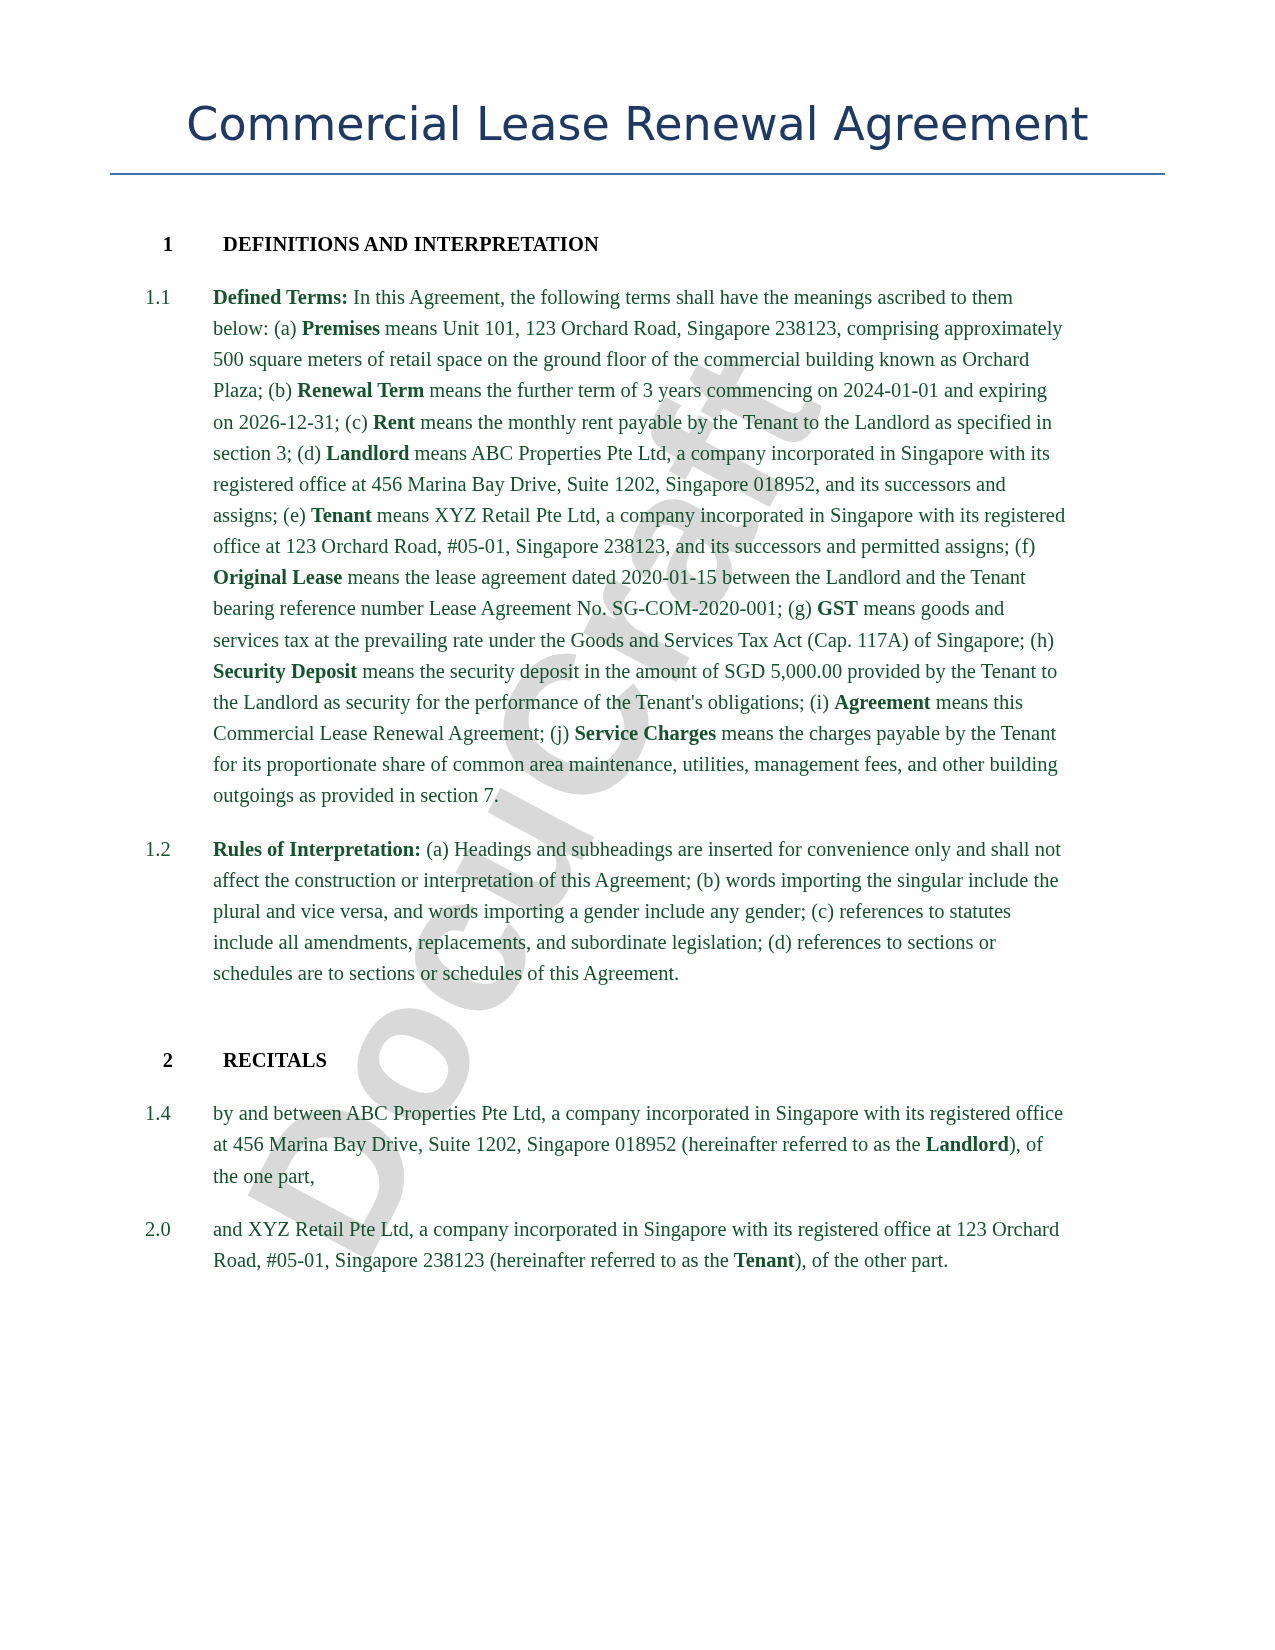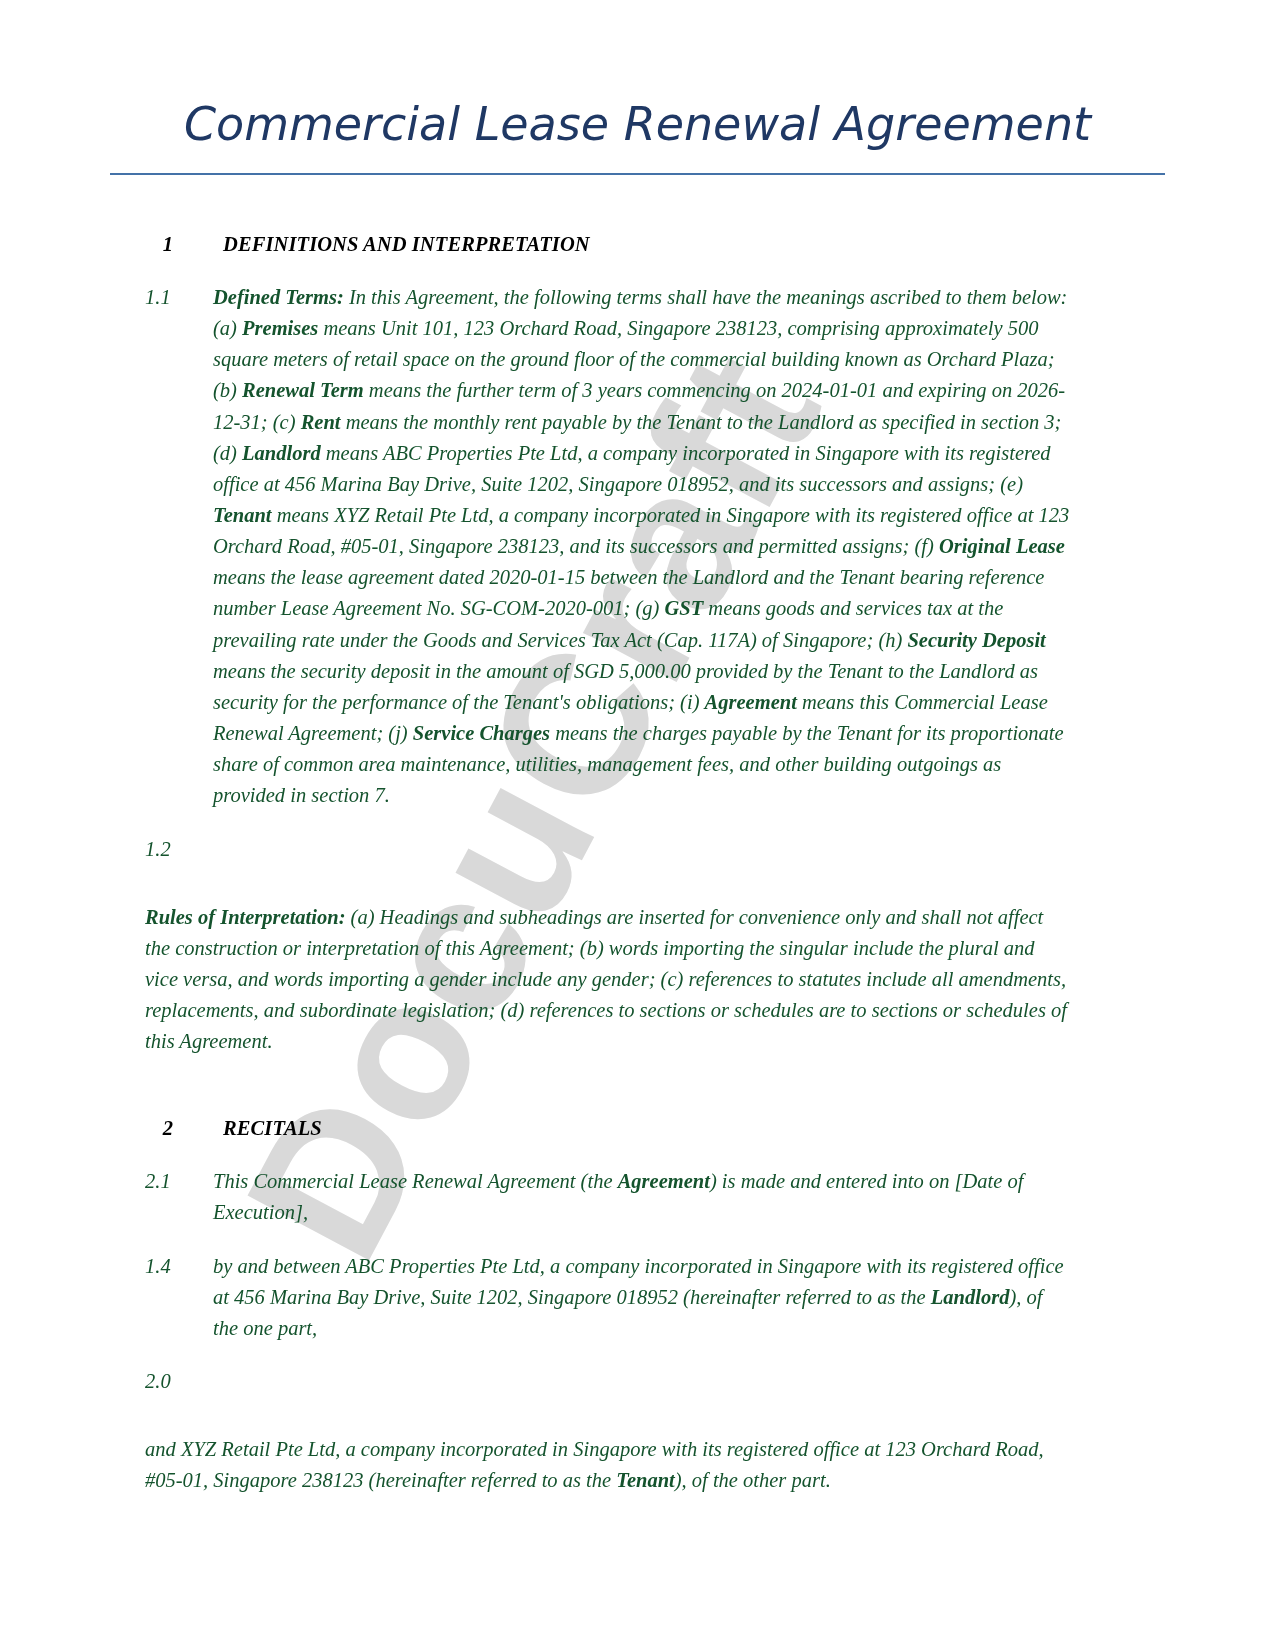--- a/index.html
+++ b/index.html
@@ -38,21 +38,20 @@
     color: #d9d9d9;
     white-space: nowrap;
     line-height: 1;
     user-select: none;
   }
 
   
   .content-layer {
     position: relative;
     z-index: 1;
-    font-style: italic;
   }
 
   
   .doc-title-block {
     padding: 98px 110px 0 110px;
   }
   .doc-title {
     font-family: "DejaVu Sans", "Liberation Sans", sans-serif;
     font-size: 46px;
     font-weight: 400;
@@ -115,21 +114,20 @@
     flex: 1;
     text-align: left;
   }
   .clause .text b { font-weight: 700; }
 
   .gap-before-section {
     margin-top: 60px;
   }
   .gap-after-block {
     margin-bottom: 44px;
-    flex-direction: column;
   }
 </style>
 </head>
 <body>
 
 <div class="page">
 
   <div class="watermark-layer">
     <div class="watermark-text">DocuCraft</div>
   </div>
@@ -152,24 +150,20 @@
         </div>
         <div class="clause gap-after-block">
           <span class="num">1.2</span>
           <span class="text"><b>Rules of Interpretation:</b> (a) Headings and subheadings are inserted for convenience only and shall not affect the construction or interpretation of this Agreement; (b) words importing the singular include the plural and vice versa, and words importing a gender include any gender; (c) references to statutes include all amendments, replacements, and subordinate legislation; (d) references to sections or schedules are to sections or schedules of this Agreement.</span>
         </div>
         <div class="section-heading gap-before-section">
           <span class="num">2</span>
           <span class="label">RECITALS</span>
         </div>
         <div class="clause">
-          <span class="num">2.1</span>
-          <span class="text">This Commercial Lease Renewal Agreement (the <b>Agreement</b>) is made and entered into on [Date of Execution],</span>
-        </div>
-        <div class="clause">
           <span class="num">1.4</span>
           <span class="text">by and between ABC Properties Pte Ltd, a company incorporated in Singapore with its registered office at 456 Marina Bay Drive, Suite 1202, Singapore 018952 (hereinafter referred to as the <b>Landlord</b>), of the one part,</span>
         </div>
         <div class="clause gap-after-block">
           <span class="num">2.0</span>
           <span class="text">and XYZ Retail Pte Ltd, a company incorporated in Singapore with its registered office at 123 Orchard Road, #05-01, Singapore 238123 (hereinafter referred to as the <b>Tenant</b>), of the other part.</span>
         </div>
       </div>
 
   </div>

